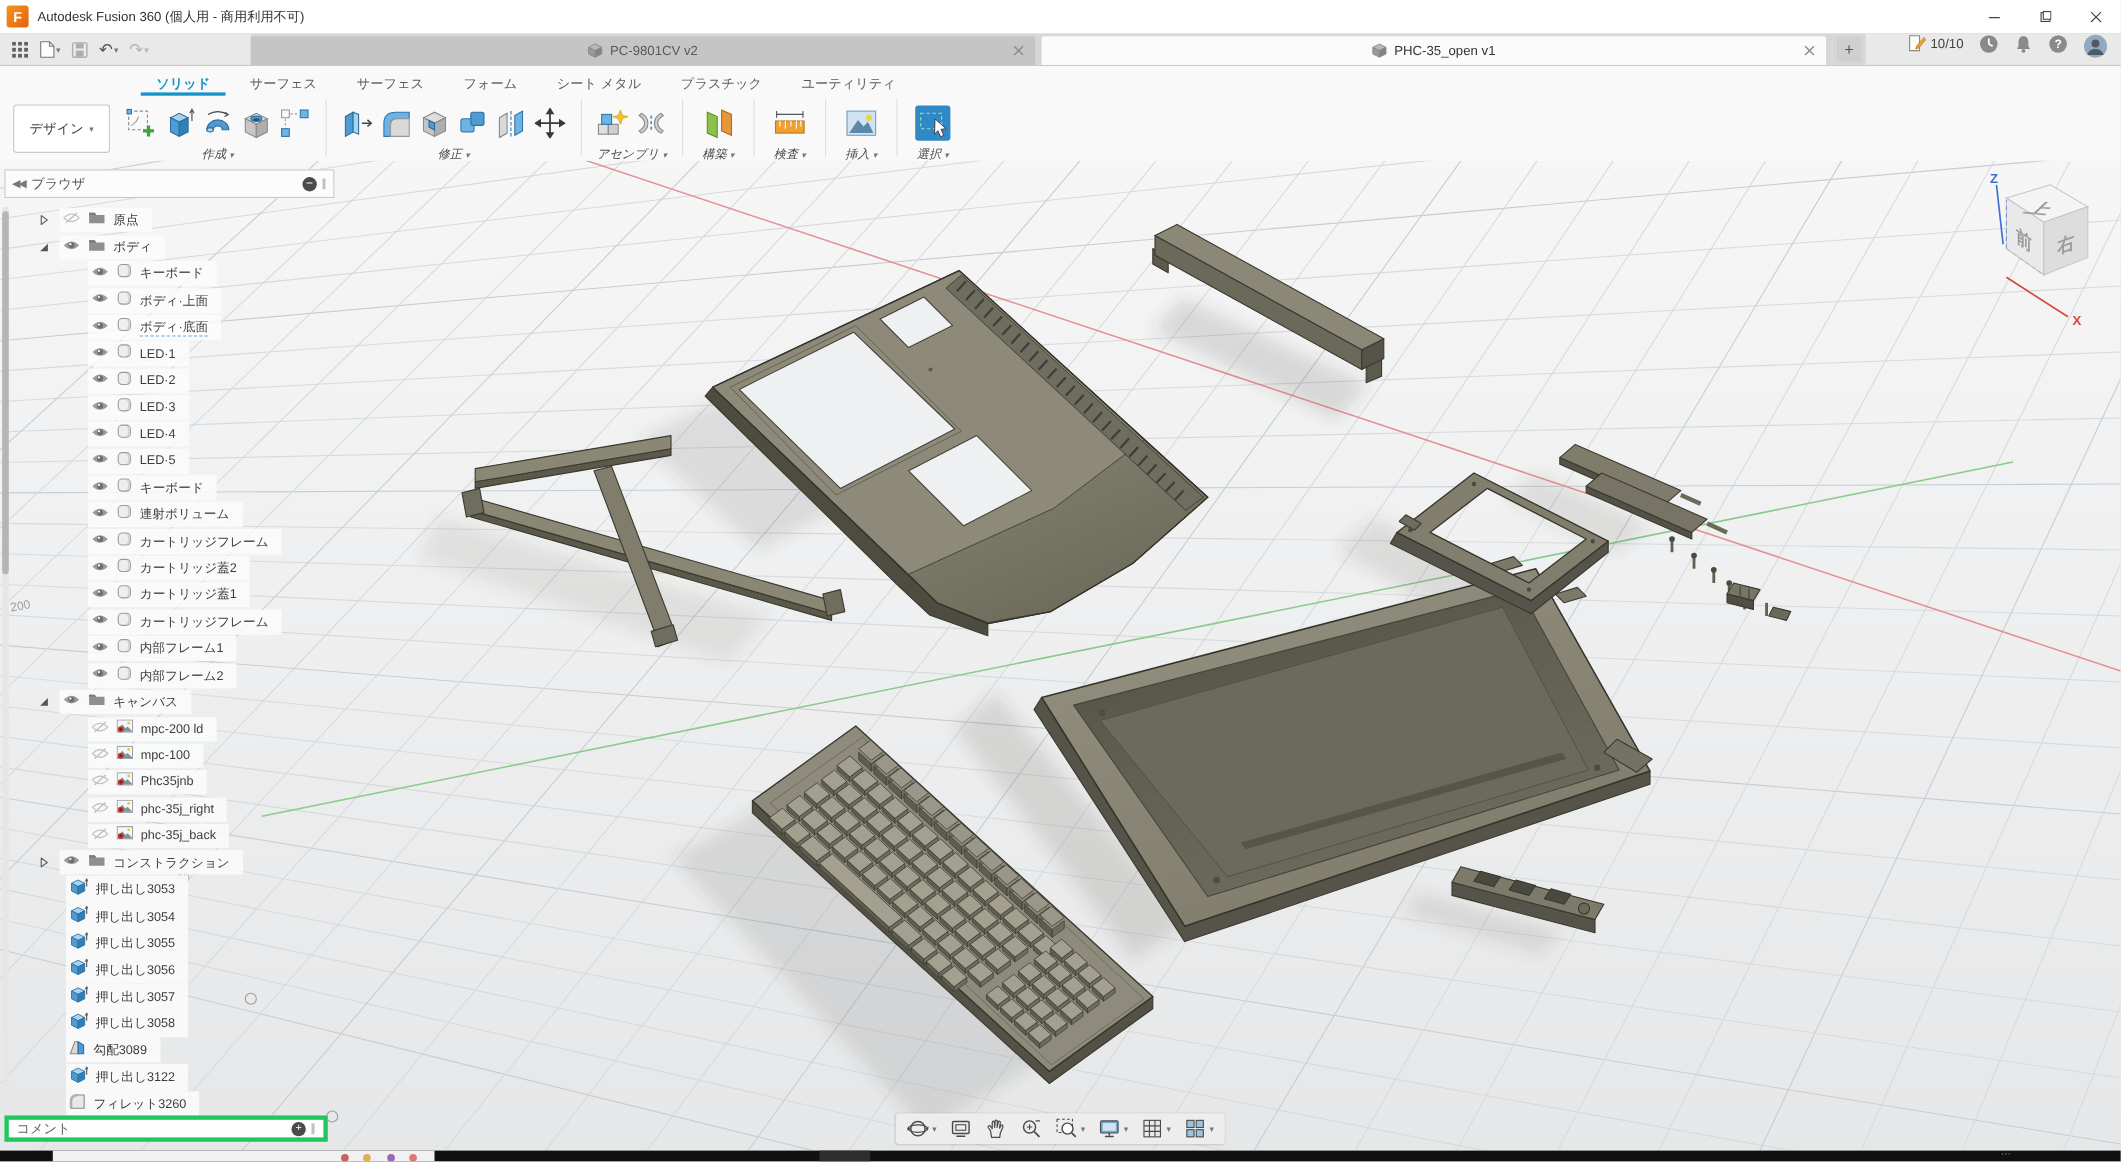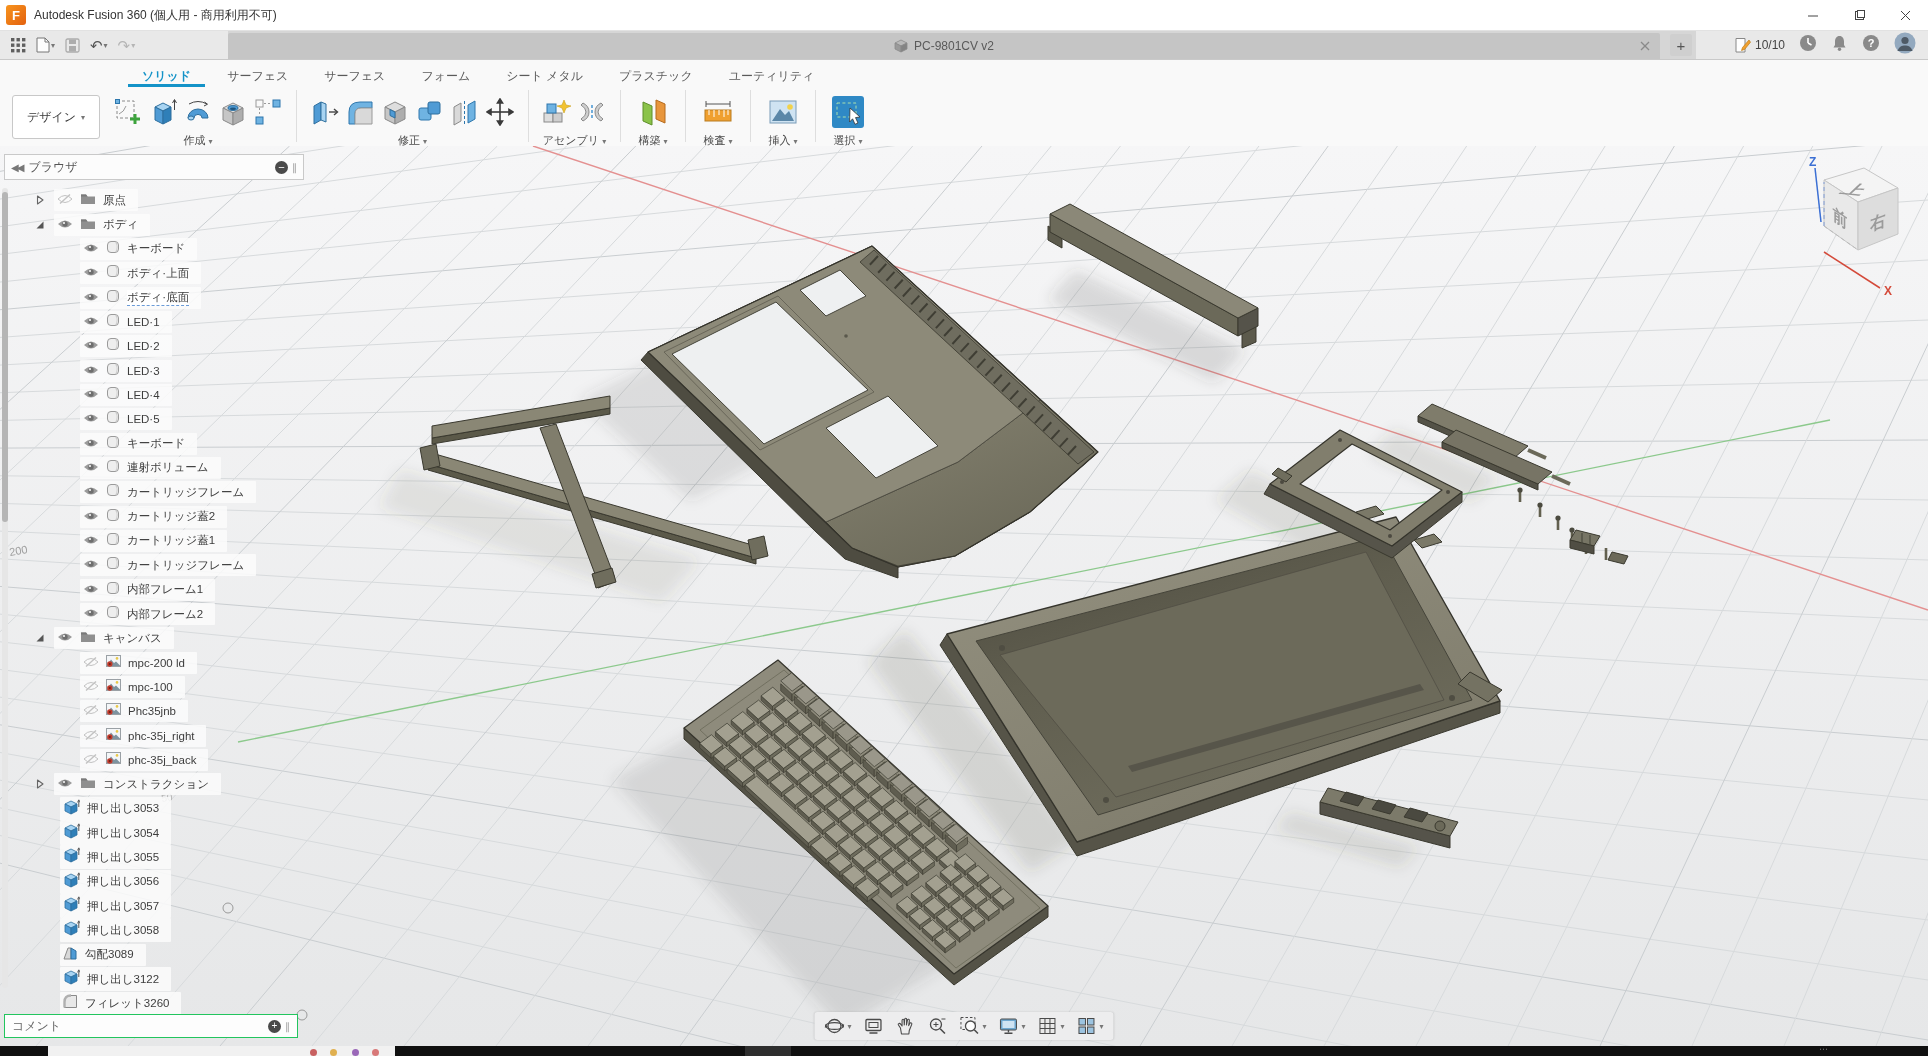--- a/index.html
+++ b/index.html
@@ -23,35 +23,35 @@
   .redoTxt{font-size:15px;color:#b5b5b5;line-height:1;}
   .tabstrip{width:1438px;display:flex;align-items:flex-end;background:#d6d6d6;padding:0 0;box-sizing:border-box;}
   .doctab{flex:1;height:26px;margin-right:6px;background:#c5c5c5;display:flex;align-items:center;justify-content:center;
           position:relative;font-size:12px;color:#5a5a5a;border-top-left-radius:2px;border-top-right-radius:2px;}
   .doctab.active{background:#fbfbfb;color:#333;}
   .doctab .ticon{margin-right:6px;display:flex;}
   .doctab .tclose{position:absolute;right:10px;top:7px;}
   .abPlus{width:30px;display:flex;align-items:center;justify-content:center;background:#d6d6d6;}
   .plusbox{width:22px;height:22px;background:#cfcfcf;border-radius:2px;display:flex;align-items:center;justify-content:center;
            font-size:15px;color:#555;}
-  .abRight{flex:1;display:flex;align-items:center;justify-content:flex-end;gap:14px;padding-right:12px;}
+  .abRight{flex:1;display:flex;align-items:flex-start;justify-content:flex-end;gap:14px;padding-right:12px;}
   .jobwrap{display:flex;align-items:center;gap:4px;font-size:12px;color:#444;}
   
   .ribbon{height:87px;background:#f9f9f9;border-bottom:1px solid #d2d2d2;position:relative;}
   .designbtn{position:absolute;left:12px;top:35px;width:86px;height:42px;background:#fff;border:1px solid #c8c8c8;
              border-radius:3px;display:flex;align-items:center;justify-content:center;font-size:12px;color:#3a3a3a;gap:4px;}
   .rtabs{position:absolute;left:128px;top:4px;display:flex;gap:8px;height:26px;}
   .rtab{padding:4px 14px 0 14px;font-size:12px;color:#5a5a5a;border-bottom:3px solid transparent;height:23px;box-sizing:border-box;}
   .rtab.active{color:#1493c8;font-weight:bold;border-bottom-color:#1493c8;}
   #ribbon-groups{position:absolute;left:106px;top:30px;display:flex;align-items:flex-start;}
   .rgroup{display:flex;flex-direction:column;align-items:center;padding:0 6px;}
   .ricons{display:flex;align-items:flex-end;gap:3px;height:40px;}
   .ribtn{width:32px;height:36px;display:flex;align-items:center;justify-content:center;border-radius:2px;}
   .ribtn.big{width:40px;}
-  .rlabel{margin-top:3px;font-size:11px;color:#4a4a4a;white-space:nowrap;}
+  .rlabel{margin-top:3px;font-size:11px;color:#4a4a4a;white-space:nowrap;font-style:italic;}
   .rlabel .car{font-size:8px;color:#777;}
   .rdiv{width:1px;height:52px;background:#dedede;margin:0 6px;}
   
   .viewport{position:absolute;left:0;top:146px;width:1928px;height:900px;overflow:hidden;}
   #vp-svg{position:absolute;left:0;top:0;}
   
   .bpanel{position:absolute;left:4px;top:8px;width:300px;}
   .bheader{height:26px;background:#fcfcfc;border:1px solid #c9c9c9;display:flex;align-items:center;
            font-size:12px;color:#555;padding:0 6px;box-sizing:border-box;}
   .bheader .chev{color:#777;font-size:10px;margin-right:6px;letter-spacing:-2px;}
@@ -61,21 +61,21 @@
   .grip{color:#999;font-size:10px;margin-left:4px;}
   .btree{margin-top:8px;}
   .trow{height:24.35px;display:flex;align-items:center;}
   .rowbg{display:flex;align-items:center;background:rgba(251,251,251,0.85);padding:2px 12px 2px 3px;border-radius:1px;gap:7px;}
   .tlabel{font-size:11.5px;color:#3d3d3d;white-space:nowrap;}
   .tlabel.renaming{border-bottom:1px dashed #6a9bd8;background:#fff;}
   .arrowbox{width:12px;display:flex;justify-content:center;}
   .scrollrail{position:absolute;left:2px;top:42px;width:6px;height:800px;background:#e6e6e6;border-radius:3px;}
   .scrollthumb{position:absolute;left:0;top:4px;width:6px;height:330px;background:#b5b5b5;border-radius:3px;}
   
-  .commentbar{position:absolute;left:4px;top:868px;width:294px;height:24px;background:#fdfdfd;border:1px solid #22c55e;
+  .commentbar{position:absolute;left:4px;top:868px;width:294px;height:24px;background:#fdfdfd;border:4px solid #22c55e;
               display:flex;align-items:center;padding:0 7px;box-sizing:border-box;font-size:12px;color:#666;}
   .commentbar .sp{flex:1;}
   .pluscirc{width:13px;height:13px;border-radius:50%;background:#4a4a4a;color:#fff;display:flex;align-items:center;
             justify-content:center;font-size:10px;line-height:1;}
   
   .navbar{position:absolute;left:50%;transform:translateX(-50%);bottom:6px;background:#ededee;border-radius:3px;
           padding:4px 10px;display:flex;align-items:center;gap:12px;box-shadow:0 0 2px rgba(0,0,0,0.15);}
   .navitem{display:flex;align-items:center;gap:2px;}
   
   .vcube{position:absolute;right:14px;top:6px;}
@@ -156,20 +156,34 @@
   <div class="tabstrip" id="tabstrip">
       <div class="doctab">
         <span class="ticon">
           <svg width="14" height="14">
             <polygon points="7,1 13,4 7,7 1,4" fill="#b9b9b9" stroke="#8a8a8a" stroke-width="0.8"></polygon>
             <polygon points="1,4 7,7 7,13 1,10" fill="#9a9a9a" stroke="#8a8a8a" stroke-width="0.8"></polygon>
             <polygon points="7,7 13,4 13,10 7,13" fill="#848484" stroke="#8a8a8a" stroke-width="0.8"></polygon>
           </svg>
         </span>
         <span>PC-9801CV v2</span>
+        <span class="tclose"><svg width="10" height="10">
+            <line x1="1" y1="1" x2="9" y2="9" stroke="#8a8a8a" stroke-width="1.3"></line>
+            <line x1="9" y1="1" x2="1" y2="9" stroke="#8a8a8a" stroke-width="1.3"></line>
+          </svg></span>
+      </div>
+      <div class="doctab active">
+        <span class="ticon">
+          <svg width="14" height="14">
+            <polygon points="7,1 13,4 7,7 1,4" fill="#b9b9b9" stroke="#8a8a8a" stroke-width="0.8"></polygon>
+            <polygon points="1,4 7,7 7,13 1,10" fill="#9a9a9a" stroke="#8a8a8a" stroke-width="0.8"></polygon>
+            <polygon points="7,7 13,4 13,10 7,13" fill="#848484" stroke="#8a8a8a" stroke-width="0.8"></polygon>
+          </svg>
+        </span>
+        <span>PHC-35_open v1</span>
         <span class="tclose"><svg width="10" height="10">
             <line x1="1" y1="1" x2="9" y2="9" stroke="#8a8a8a" stroke-width="1.3"></line>
             <line x1="9" y1="1" x2="1" y2="9" stroke="#8a8a8a" stroke-width="1.3"></line>
           </svg></span>
       </div>
     </div>
   <div class="abPlus">
     <div class="plusbox">+</div>
   </div>
   <div class="abRight">

